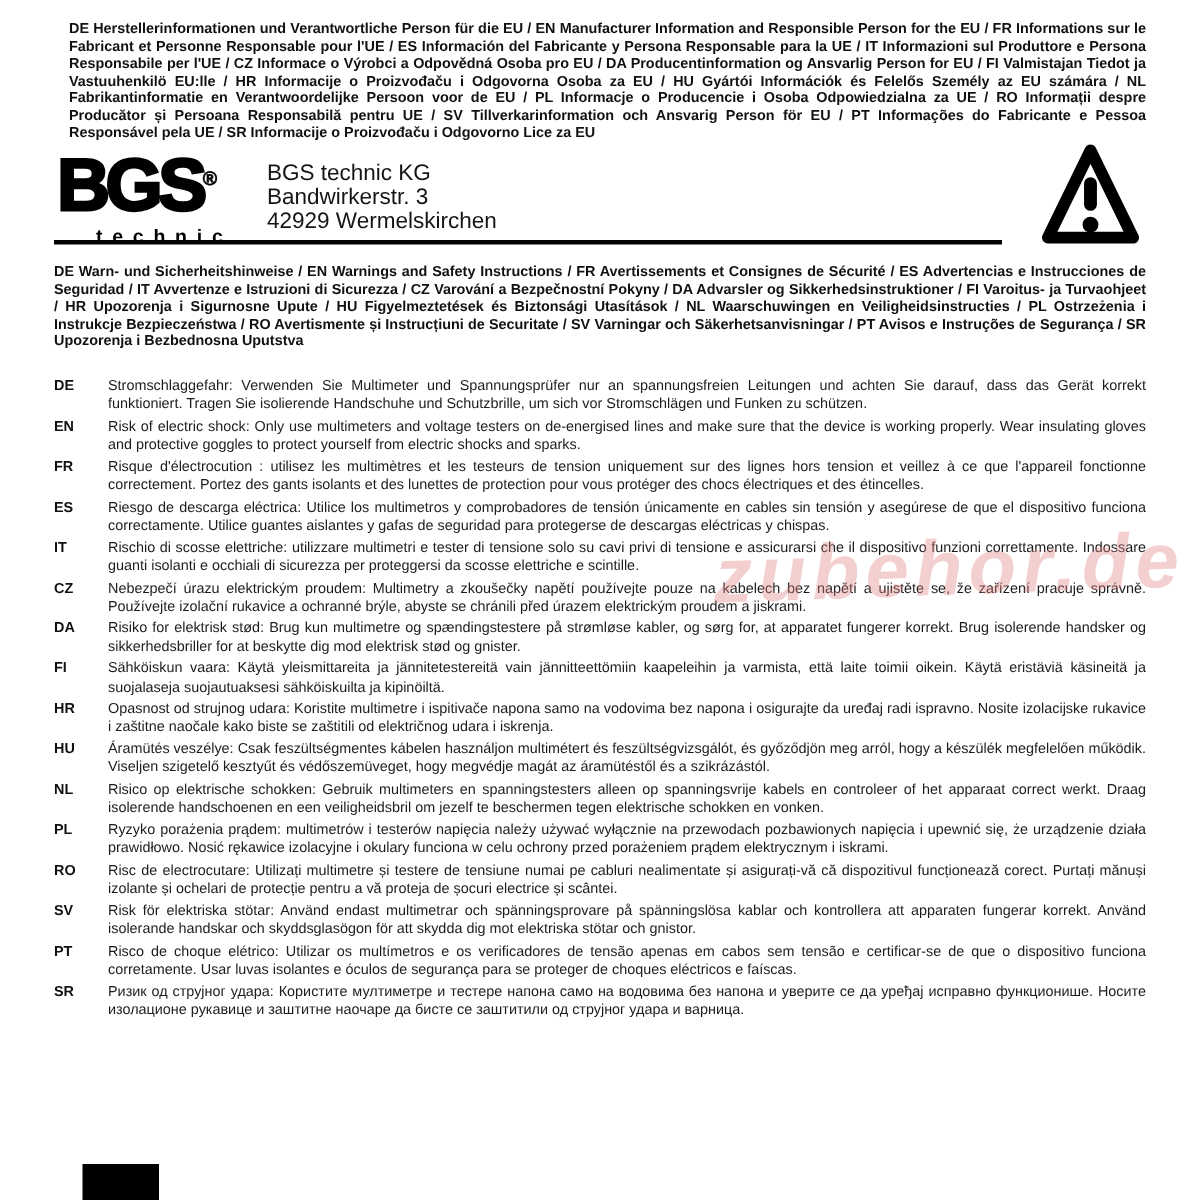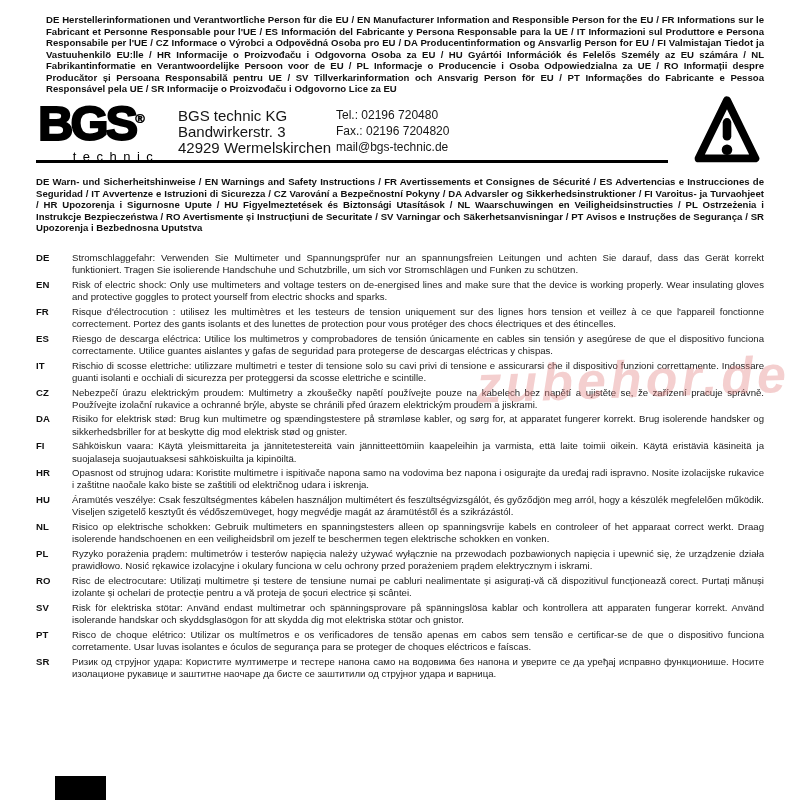--- a/index.html
+++ b/index.html
@@ -15,21 +15,21 @@
   .hdr.manu{top:14px;margin-left:10px;}
   .hdr.warn{top:176px;}
   
   .company-row{position:absolute;left:36px;right:36px;top:94px;height:70px;}
   .logo{position:absolute;left:2px;top:0;width:130px;color:#000;}
   .logo-main{
     font-size:49px;font-weight:900;letter-spacing:-3px;line-height:50px;
     -webkit-text-stroke:2px #000;
   }
   .logo-main .reg{font-size:13px;-webkit-text-stroke:0.5px #000;vertical-align:super;letter-spacing:0;}
-  .logo-sub{font-size:13px;font-weight:normal;letter-spacing:6.5px;margin-top:1px;padding-left:26px;text-align:center;}
+  .logo-sub{font-size:13px;font-weight:bold;letter-spacing:6.5px;margin-top:1px;padding-left:26px;}
   .addr{position:absolute;left:142px;top:14px;font-size:15px;line-height:15.8px;}
   .contact{position:absolute;left:300px;top:14px;font-size:12px;line-height:15.8px;}
   .website{position:absolute;left:452px;top:40px;font-size:18px;font-weight:bold;letter-spacing:0.3px;}
   .warning-triangle{position:absolute;right:4px;top:0;width:66px;height:72px;}
   .rule{position:absolute;left:36px;top:160px;width:632px;height:3px;background:#000;}
   
   .list{position:absolute;left:36px;right:36px;top:252px;}
   .item{display:grid;grid-template-columns:36px 1fr;margin-bottom:2.5px;}
   .code{font-size:9.6px;line-height:12.2px;font-weight:bold;color:#111;}
   .text{font-size:9.6px;line-height:12.2px;text-align:justify;color:#1c1c1c;}
@@ -52,25 +52,20 @@
 
   <div class="company-row">
     <div class="logo">
       <div class="logo-main"><span>BGS</span><span class="reg">®</span></div>
       <div class="logo-sub">technic</div>
     </div>
     <div class="addr">
       <div>BGS technic KG</div>
       <div>Bandwirkerstr. 3</div>
       <div>42929 Wermelskirchen</div>
-    </div>
-    <div class="contact">
-      <div>Tel.: 02196 720480</div>
-      <div>Fax.: 02196 7204820</div>
-      <div>mail@bgs-technic.de</div>
     </div>
     <svg class="warning-triangle" viewBox="0 0 100 108" xmlns="http://www.w3.org/2000/svg">
       <path d="M50 9 L93 97 L7 97 Z" fill="#ffffff" stroke="#000000" stroke-width="12" stroke-linejoin="round"></path>
       <rect x="43.5" y="36" width="13" height="34" rx="6.5" fill="#000000"></rect>
       <circle cx="50" cy="84" r="8" fill="#000000"></circle>
     </svg>
   </div>
 
   <div class="rule"></div>
 

